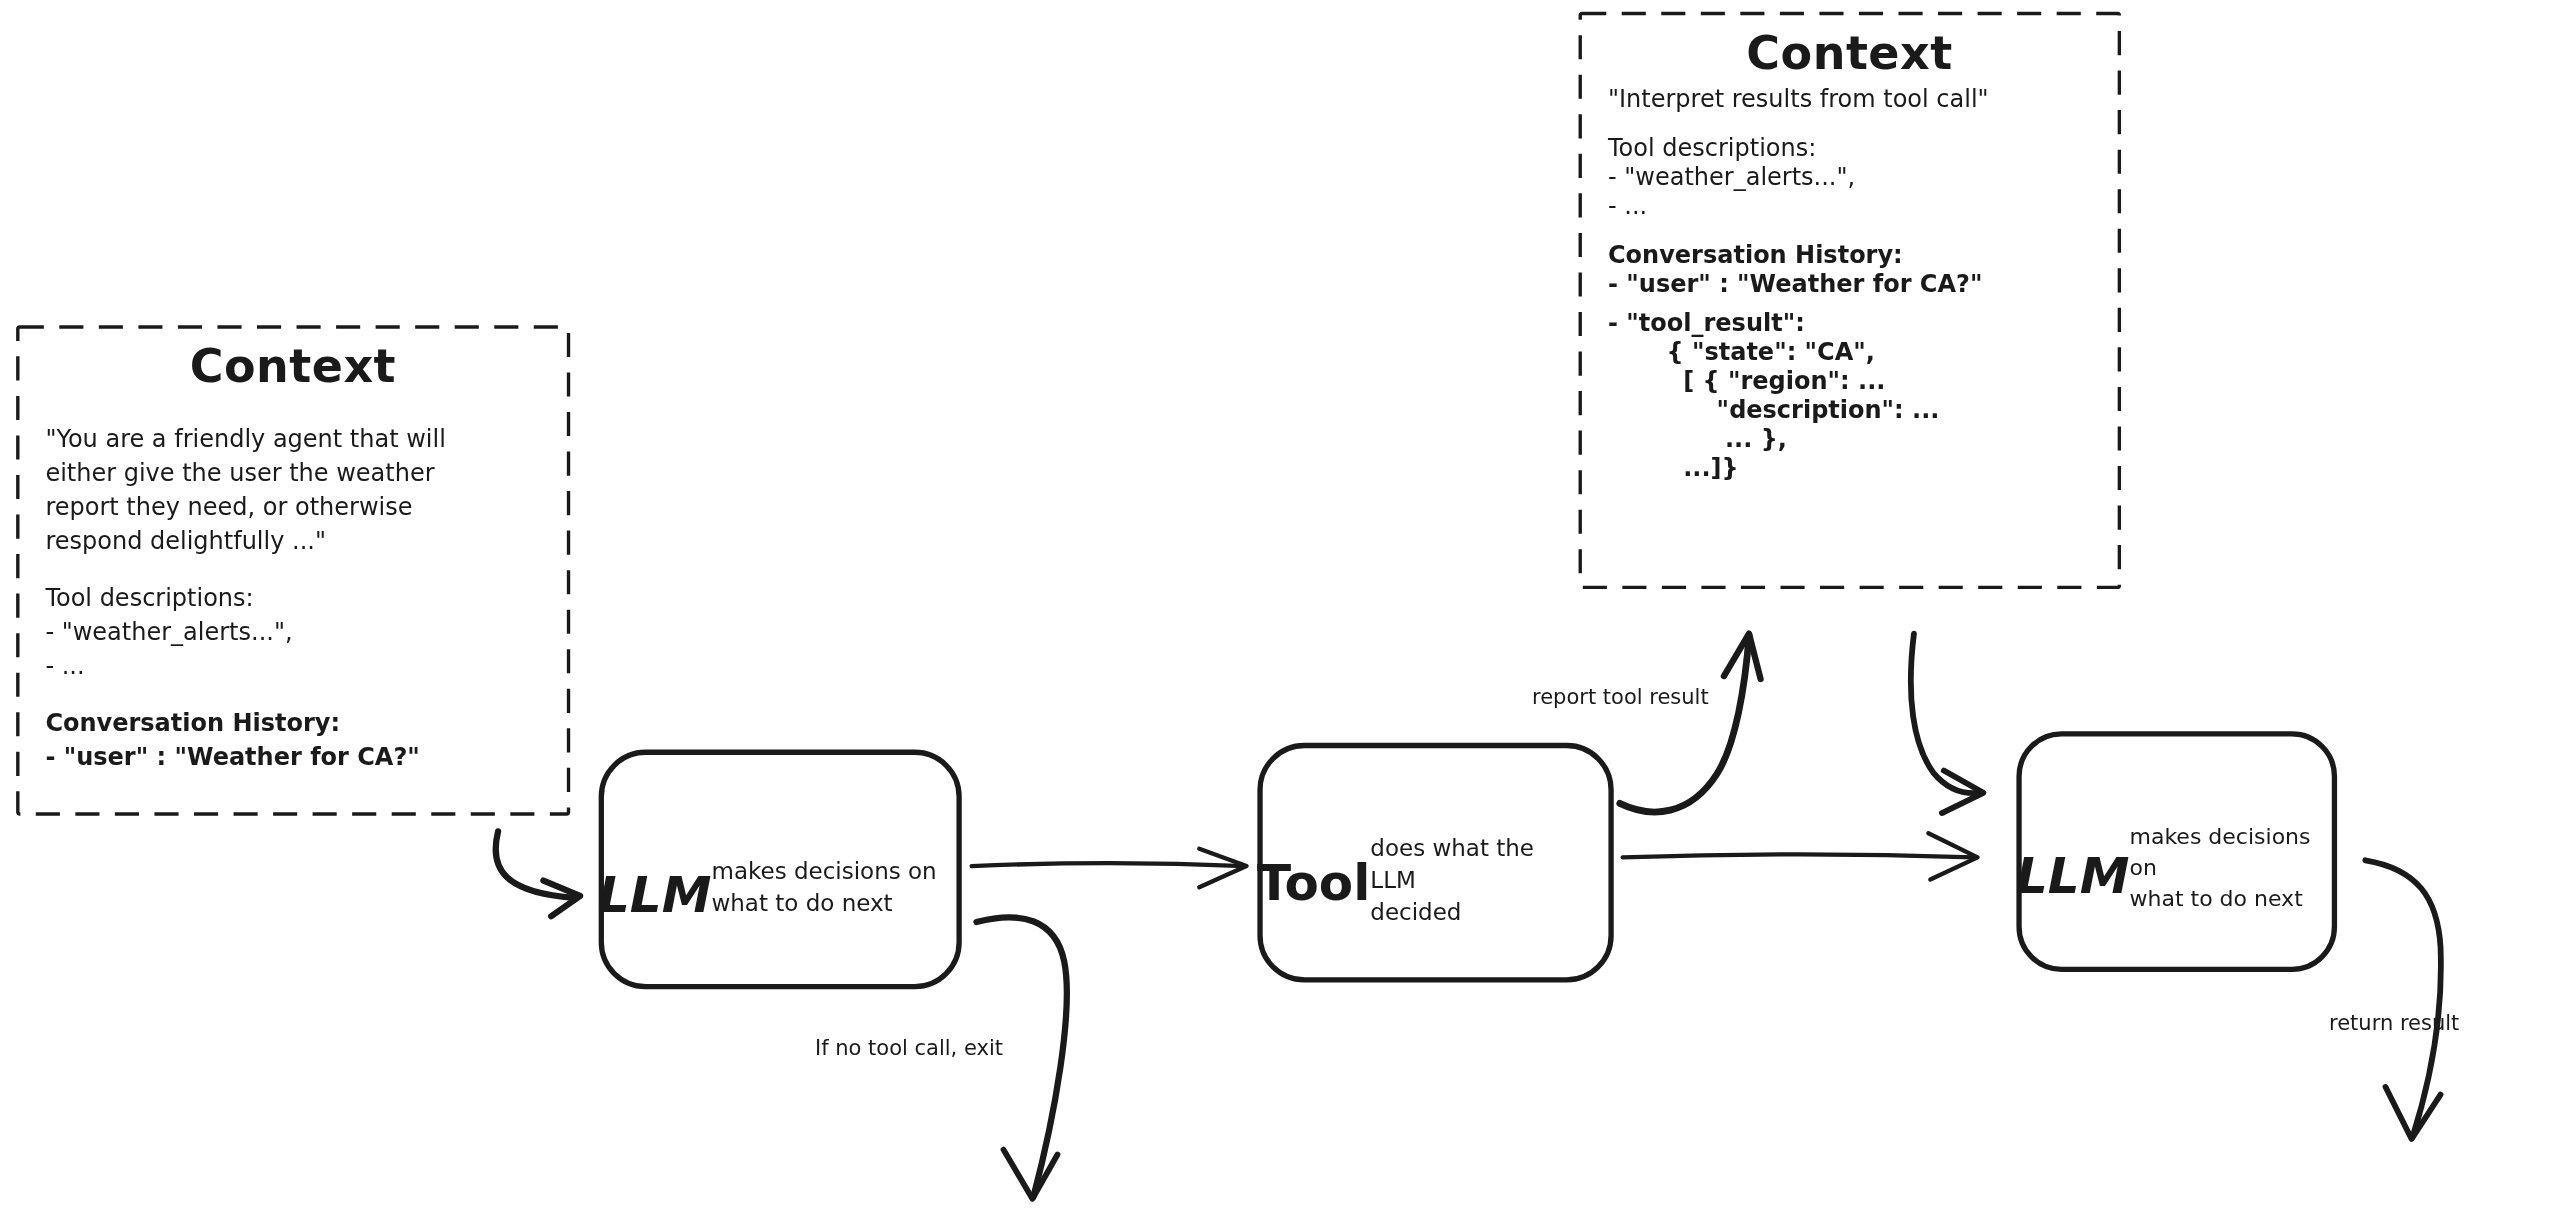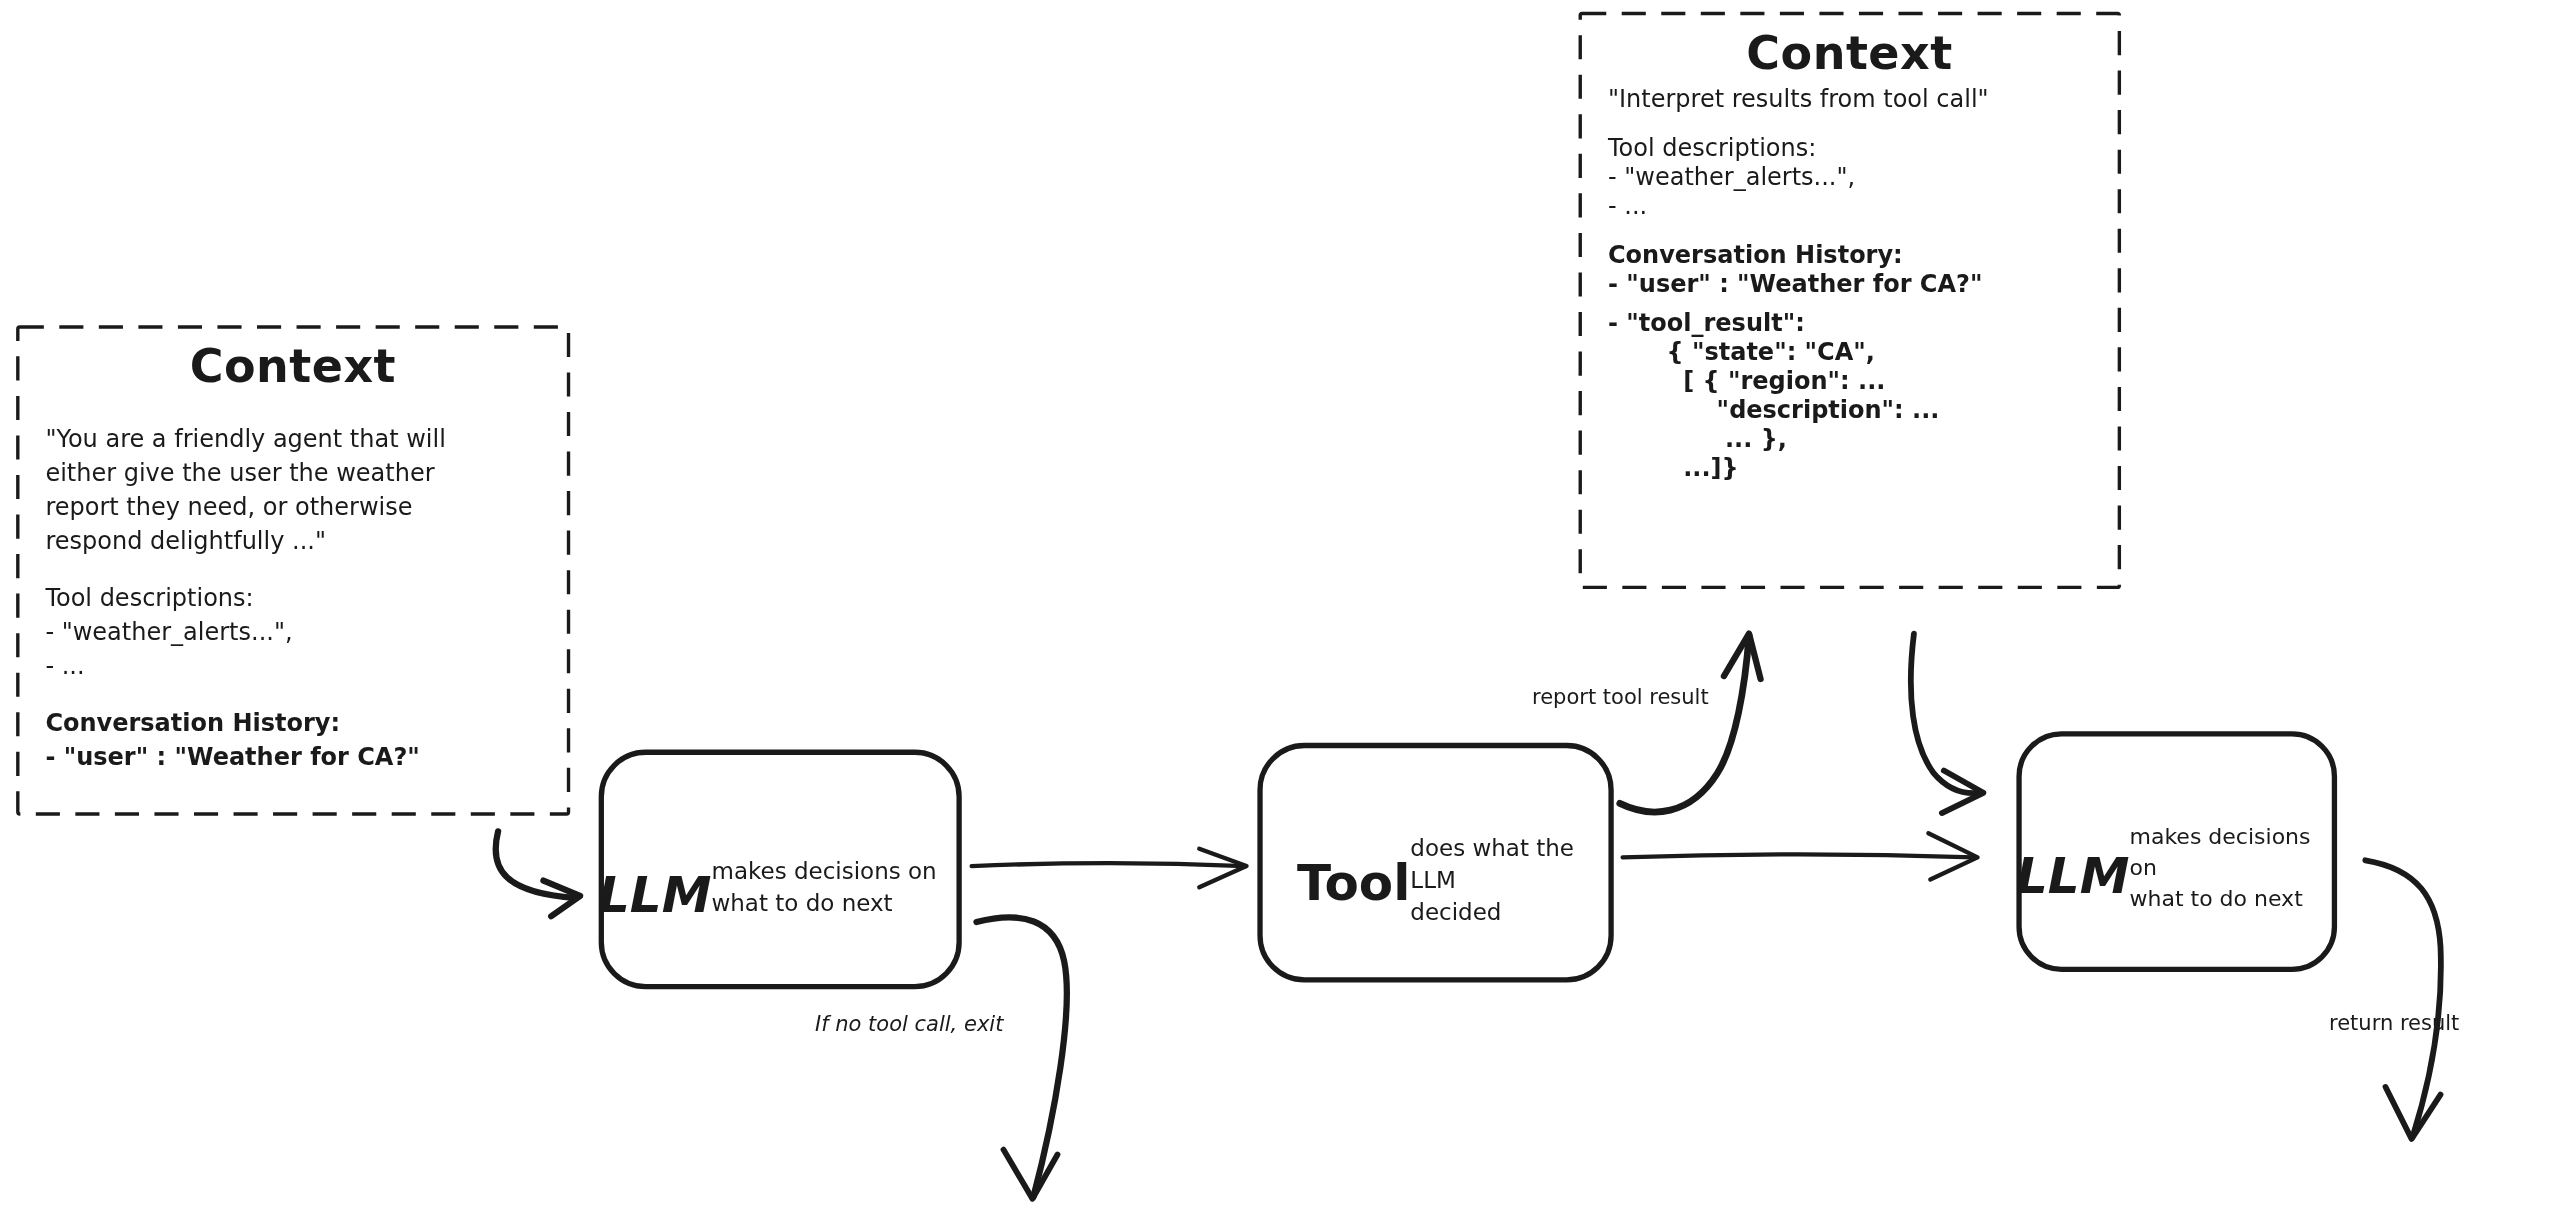--- a/index.html
+++ b/index.html
@@ -27,30 +27,30 @@
   .prelines { white-space:pre-line; }
   .code { white-space:pre; margin-top:9.6px; }
 
   .node { position:absolute; display:flex; flex-direction:row; align-items:center; }
   .node-title { font-weight:bold; font-size:50px; line-height:54px; }
   .llm .node-title { font-style:italic; }
   .node-sub { white-space:pre-line; text-align:left; font-size:23px; line-height:32px; }
   #llm1 { left:598px; top:750px; width:364px; height:239px; }
   #llm1 .node-title { margin-top:50px; }
   #llm1 .node-sub   { margin-top:35px; }
-  #tool { left:1257px; top:743px; width:292px; height:239px;margin-left:40px; }
+  #tool { left:1257px; top:743px; width:292px; height:239px; }
   #tool .node-title { margin-top:41px; }
   #tool .node-sub   { margin-top:35px; }
   #llm2 { left:2016px; top:731px; width:321px; height:241px; }
   #llm2 .node-title { margin-top:48px; }
   #llm2 .node-sub   { margin-top:31px; font-size:22px; line-height:31px; }
 
   .edge-label { position:absolute; font-size:21px; white-space:nowrap; }
   #lbl-append { left:1532px; top:685px; }
-  #lbl-exit   { left:815px;  top:1012px;font-style:italic; }
+  #lbl-exit   { left:815px;  top:1036px; }
   #lbl-return { left:2285px; top:1011px;margin-left:44px; }
 </style>
 </head>
 <body>
 
 <div class="canvas">
 
   <svg class="wires" viewBox="0 0 2670 1266">
 
     <rect class="dashedrect" x="18" y="339" width="571" height="505" rx="2"></rect>

